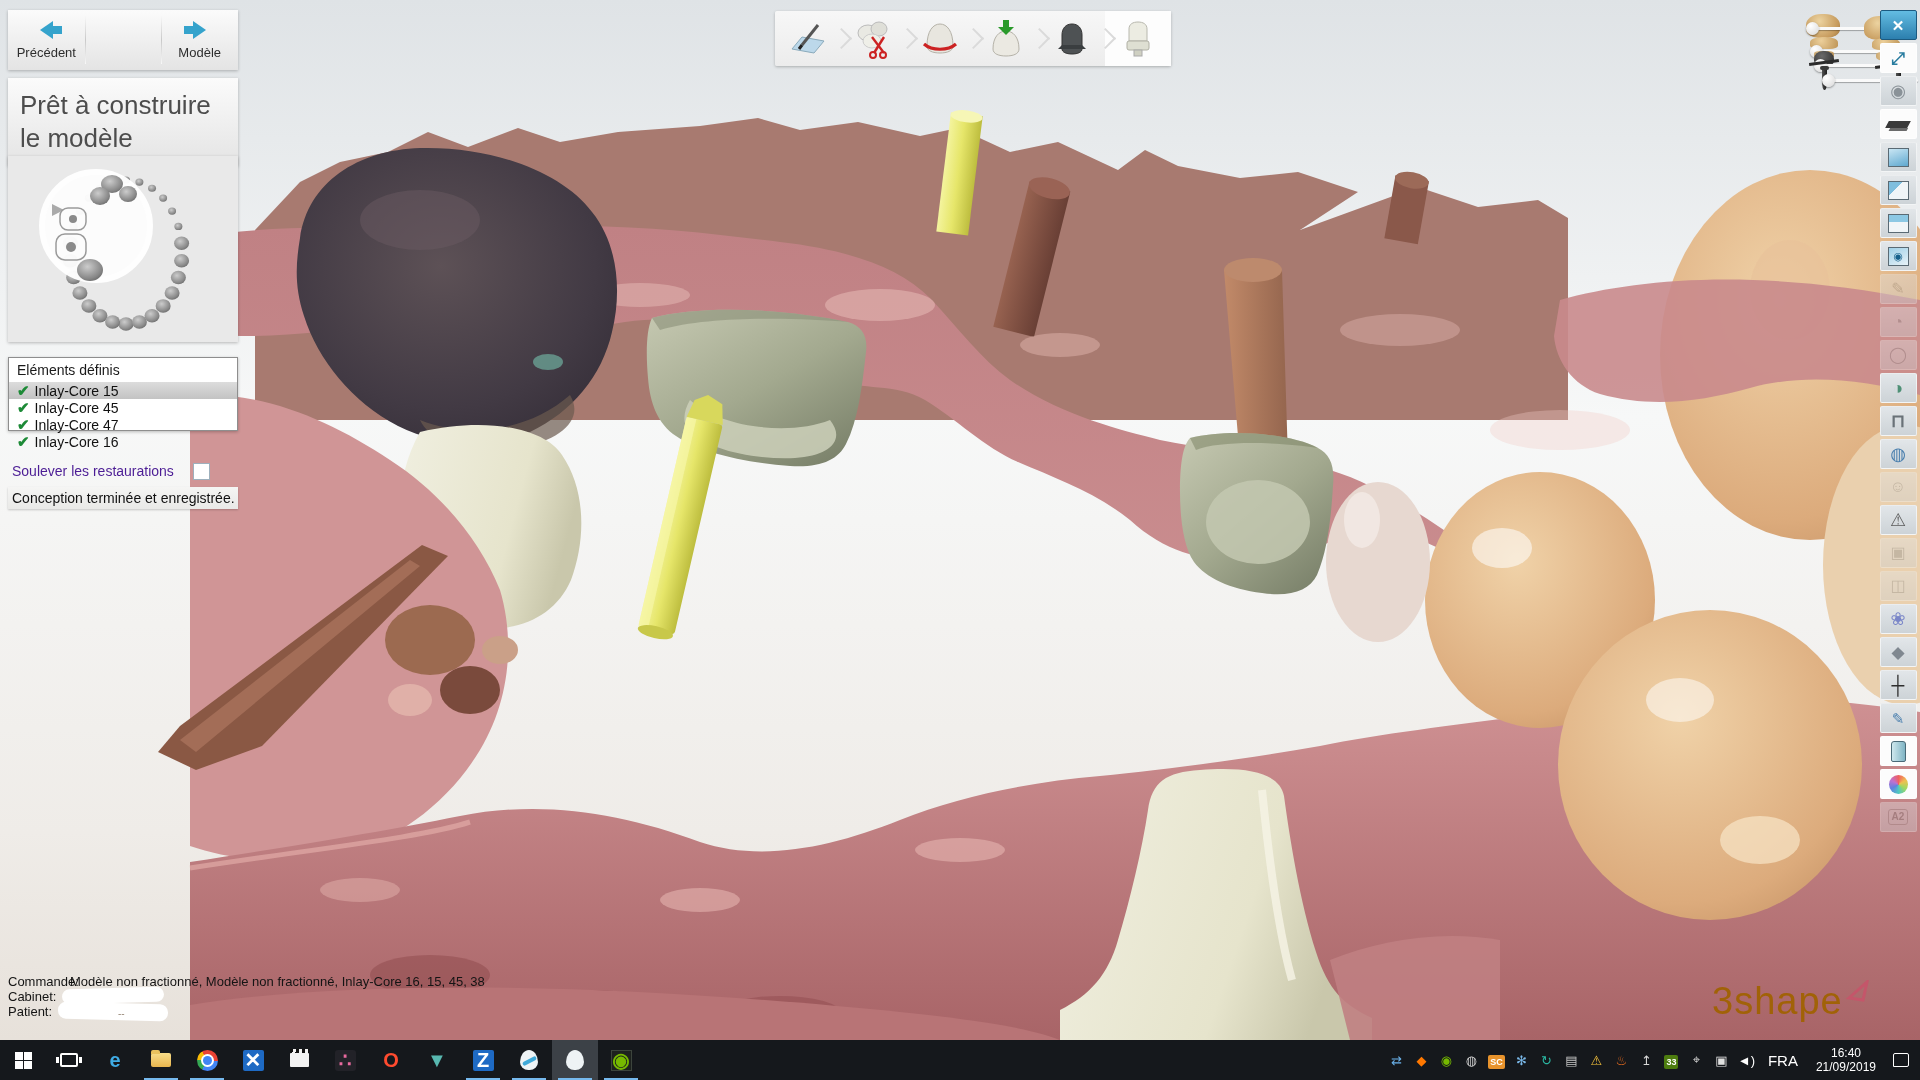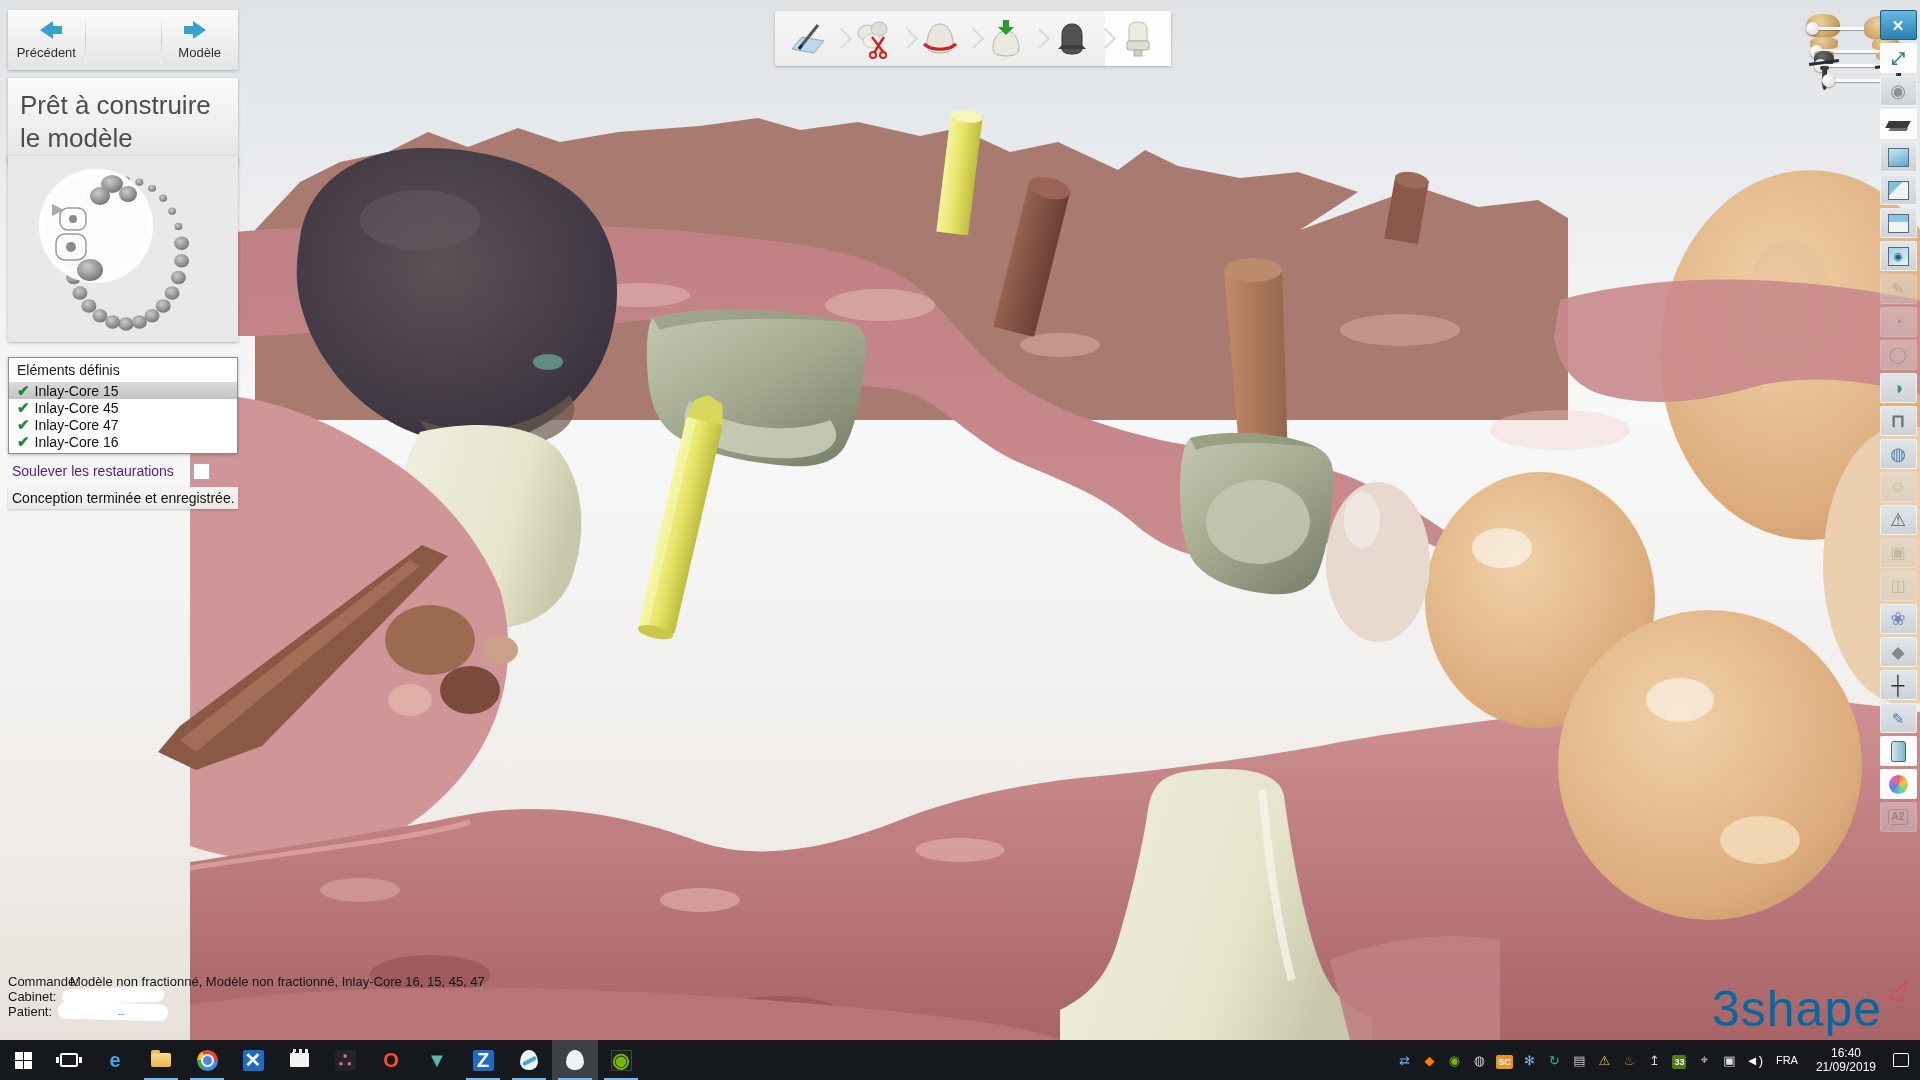--- a/index.html
+++ b/index.html
@@ -20,21 +20,21 @@
   .arrow.left  { border-right:13px solid #35a3cc; }
   .arrow.right { border-left:13px solid #35a3cc; }
   .arrow.left::after  { content:""; position:absolute; left:13px; top:-4px; width:9px; height:8px; background:#35a3cc; }
   .arrow.right::after { content:""; position:absolute; right:13px; top:-4px; width:9px; height:8px; background:#35a3cc; }
 
   #title-panel { top:78px; height:88px; padding:6px 12px; display:flex; align-items:center; }
   #title-panel .t { font-size:26px; line-height:33px; color:#4d4d4d; }
 
   #overview-panel { top:156px; height:186px; background:#e9e9e9; }
 
-  #elements-box { top:357px; height:97px; background:#fff; border:1px solid #8e8e8e; padding-top:2px; }
+  #elements-box { top:357px; height:74px; background:#fff; border:1px solid #8e8e8e; padding-top:2px; }
   #elements-header { font-size:14px; color:#1a1a1a; padding:2px 8px 4px 8px; }
   .el-row { display:flex; align-items:center; height:17px; padding-left:8px; gap:5px; cursor:pointer; font-size:14px; color:#111; }
   .el-row.selected { background:linear-gradient(#dcdcdc,#c3c3c3); }
   .check { color:#1d8a37; font-size:15px; font-weight:bold; line-height:1; }
 
   #lift-row { top:460px; height:22px; display:flex; align-items:center; background:transparent; box-shadow:none; }
   #lift-row .lbl { font-size:14px; color:#4c1d95; padding-left:4px; flex:1; }
   #lift-check { width:17px; height:17px; background:#fff; border:1px solid #9eb0bd; margin-right:28px; }
 
   #status-bar { top:487px; height:22px; background:linear-gradient(#f5f5f4,#e9e9e7); display:flex; align-items:center; box-shadow:0 1px 2px rgba(0,0,0,.2); }
@@ -104,21 +104,21 @@
   #order-info { position:absolute; left:8px; top:974px; font-size:13px; color:#141414; }
   .oi-row { display:flex; height:15px; line-height:15px; }
   .oi-label { width:62px; }
   .redact { position:absolute; background:#fff; border-radius:8px; }
   #redact-cabinet { left:62px; top:988px; width:102px; height:15px; transform:rotate(-1.5deg); }
   #redact-patient { left:58px; top:1003px; width:110px; height:17px; transform:rotate(1.5deg); }
   #redact-mark { position:absolute; left:118px; top:1008px; font-size:10px; color:#9a8a7a; }
 
   
   #logo { position:absolute; left:1712px; top:980px; display:flex; align-items:flex-start; gap:2px; }
-  #logo .txt { font-size:50px; color:#0369a1; letter-spacing:1px; }
+  #logo .txt { font-size:38px; color:#a16207; letter-spacing:1px; }
 
   
   #taskbar { position:absolute; left:0; bottom:0; width:1920px; height:40px; background:#15181c; display:flex; align-items:stretch; z-index:50; }
   #tb-apps { display:flex; }
   .tb-app { width:46px; display:flex; align-items:center; justify-content:center; position:relative; cursor:pointer; }
   .tb-app.active::after { content:""; position:absolute; left:6px; right:6px; bottom:0; height:2px; background:#76b9ed; }
   .tb-app.focused { background:#3c4147; }
   .tb-app .g { font-size:20px; font-weight:bold; }
   .ic-win { width:17px; height:17px; background:
       linear-gradient(#fff,#fff) 0 0/8px 8px no-repeat, linear-gradient(#fff,#fff) 100% 0/8px 8px no-repeat,
@@ -136,21 +136,21 @@
   .ic-clapper::before { content:""; position:absolute; left:0; top:-4px; width:19px; height:4px;
       background:repeating-linear-gradient(100deg,#111 0 3px,#f2f2f2 3px 6px); }
   .ic-molecule { width:21px; height:21px; border-radius:3px; background:#222228; color:#e86a9e; font-size:13px; display:flex; align-items:center; justify-content:center; }
   .ic-tooth { width:18px; height:20px; background:#eef3f5; border-radius:50% 50% 46% 46% / 60% 60% 40% 40%; position:relative; }
   .ic-tooth.blue::before { content:""; position:absolute; left:2px; top:9px; width:15px; height:4px; background:#3fa9d8; transform:rotate(-28deg); border-radius:2px; }
   .ic-nvidia { width:21px; height:21px; background:#1d211e; border:1px solid #3c443c; display:flex; align-items:center; justify-content:center; color:#76b900; font-size:12px; }
 
   #tb-tray { margin-left:auto; display:flex; align-items:center; gap:2px; padding-right:4px; }
   .tray-ic { width:23px; text-align:center; font-size:13px; cursor:pointer; }
   .tray-badge { font-size:9px; font-weight:bold; padding:2px 2px; border-radius:2px; }
-  #tb-lang { color:#fff; font-size:11px; padding:0 8px; cursor:pointer; }
+  #tb-lang { color:#fff; font-size:15px; padding:0 8px; cursor:pointer; }
   #tb-clock { color:#fff; font-size:12px; text-align:center; line-height:14px; padding:0 8px; cursor:pointer; }
   #tb-notif { width:30px; display:flex; align-items:center; justify-content:center; cursor:pointer; }
   .ic-notif { width:16px; height:14px; border:1.5px solid #fff; border-radius:2px 2px 2px 0; }
 </style>
 </head>
 <body>
 
 <svg id="scene" viewBox="0 0 1920 1040" preserveAspectRatio="none">
   <defs>
     <linearGradient id="bgG" x1="0" y1="0" x2="0" y2="1">
@@ -597,21 +597,21 @@
     
       <div class="rt-btn ic-shade disabled">
         <span class="rt-glyph">A2</span>
       </div>
     </div>
 </div>
 
 <div id="order-info">
   <div class="oi-row">
     <span class="oi-label">Commande:</span>
-    <span>Modèle non fractionné, Modèle non fractionné, Inlay-Core 16, 15, 45, 47</span>
+    <span>Modèle non fractionné, Modèle non fractionné, Inlay-Core 16, 15, 45, 38</span>
   </div>
   <div class="oi-row">
     <span class="oi-label">Cabinet:</span>
   </div>
   <div class="oi-row">
     <span class="oi-label">Patient:</span>
   </div>
 </div>
 <div class="redact" id="redact-cabinet"></div>
 <div class="redact" id="redact-patient"></div>

